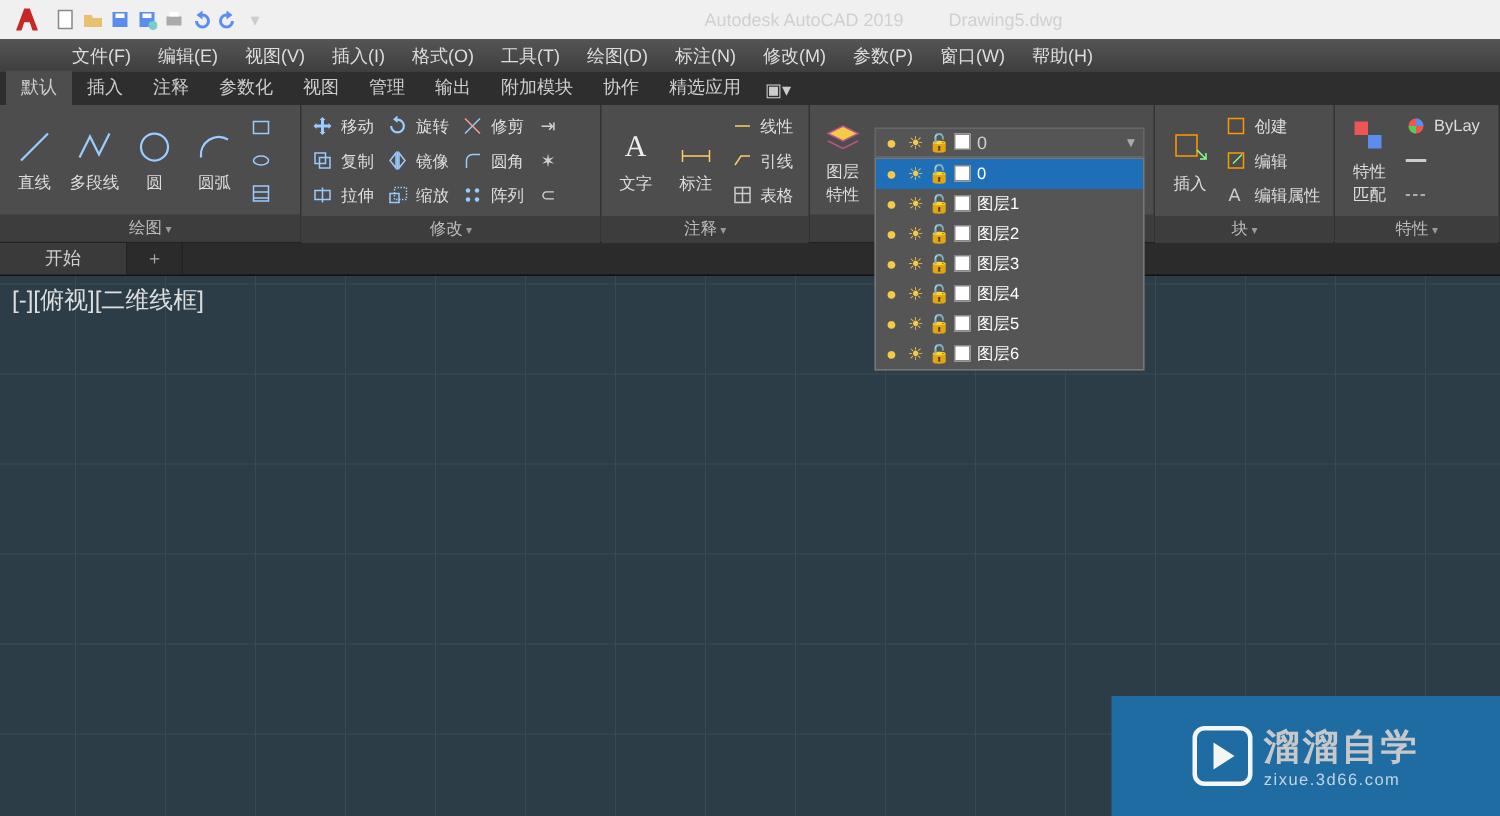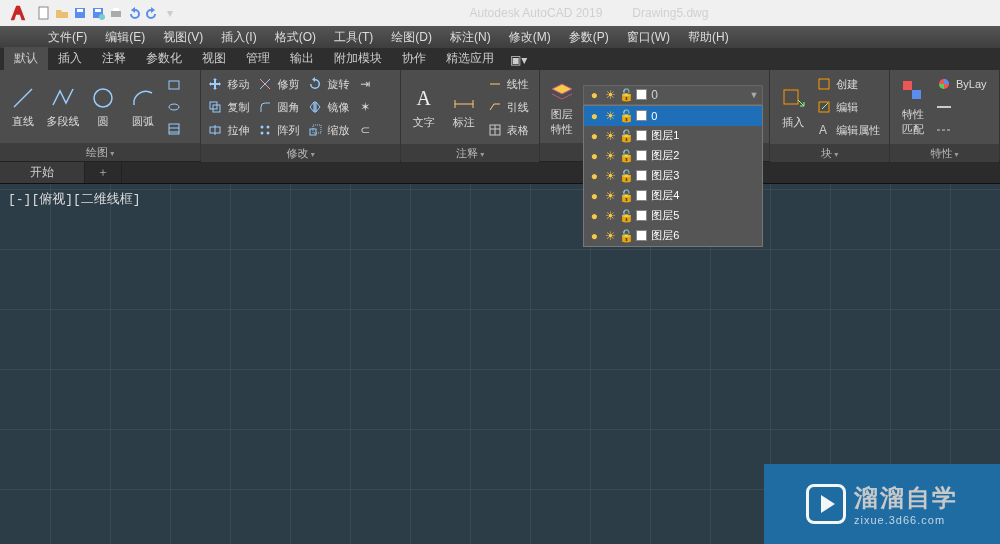--- a/index.html
+++ b/index.html
@@ -55,24 +55,24 @@
 .ftab .x { position: absolute; right: 6px; color: #aaa; font-size: 10px; }
 .ftab.plus { padding: 0 12px; background: #2b2b2b; color: #aaa; }
 
 
 .canvas { position: relative; height: 360px; background: #2d3d48;
   background-image: linear-gradient(#3a4a55 1px, transparent 1px),
                     linear-gradient(90deg, #3a4a55 1px, transparent 1px);
   background-size: 60px 60px;
   background-position: -10px 5px;
 }
-.vplabel { position: absolute; top: 6px; left: 8px; color: #ddd; font-size: 13px; font-family: Liberation Mono, monospace; }
-
-
-.watermark { position: absolute; right: 0; bottom: 0; width: 236px; height: 80px; background: #1f6fa8; display: flex; align-items: center; justify-content: center; gap: 8px; opacity: 0.95; }
+.vplabel { position: absolute; top: 6px; left: 8px; color: #ddd; font-size: 16px; }
+
+
+.watermark { position: absolute; right: 0; bottom: 0; width: 259px; height: 80px; background: #1f6fa8; display: flex; align-items: center; justify-content: center; gap: 8px; opacity: 0.95; }
 .wm-logo { width: 40px; height: 40px; border: 3px solid #fff; border-radius: 8px; display: flex; align-items: center; justify-content: center; }
 .wm-logo::before { content: ""; width: 0; height: 0; border-left: 14px solid #fff; border-top: 9px solid transparent; border-bottom: 9px solid transparent; margin-left: 3px; }
 .wm-txt { display: flex; flex-direction: column; color: #fff; }
 .wm-txt .big { font-size: 24px; font-weight: bold; letter-spacing: 2px; }
 .wm-txt .small { font-size: 11px; color: #cde; letter-spacing: 1px; }
 
 .glyph { font-size: 12px; color: #ccc; }
 .bulb { color: #f7c948; }
 .sun { color: #f7c948; }
 .lock { color: #d9a84e; }
@@ -255,20 +255,48 @@
                 <line x1="7" y1="2" x2="7" y2="12" stroke="#9cf"></line>
               </svg>
             </span>
             <span class="lbl">拉伸</span>
           </div>
       </div>
       <div class="col" style="gap:3px;">
         <div class="smallbtn">
             <span class="icon">
               <svg width="14" height="14">
+                <path d="M7 2a5 5 0 1 1-5 5h1.5A3.5 3.5 0 1 0 7 3.5V5L4 2.5 7 0z" fill="#9cf"></path>
+              </svg>
+            </span>
+            <span class="lbl">旋转</span>
+          </div>
+        <div class="smallbtn">
+            <span class="icon">
+              <svg width="14" height="14">
+                <path d="M6 2v10l-4-5z M8 2v10l4-5z" fill="none" stroke="#9cf"></path>
+                <line x1="7" y1="1" x2="7" y2="13" stroke="#9cf"></line>
+              </svg>
+            </span>
+            <span class="lbl">镜像</span>
+          </div>
+        <div class="smallbtn">
+            <span class="icon">
+              <svg width="14" height="14">
+                <rect x="2" y="6" width="6" height="6" fill="none" stroke="#9cf"></rect>
+                <rect x="5" y="2" width="8" height="8" fill="none" stroke="#9cf" stroke-dasharray="1"></rect>
+              </svg>
+            </span>
+            <span class="lbl">缩放</span>
+          </div>
+      </div>
+      <div class="col" style="gap:3px;">
+        <div class="smallbtn">
+            <span class="icon">
+              <svg width="14" height="14">
                 <line x1="2" y1="12" x2="12" y2="2" stroke="#9cf"></line>
                 <line x1="2" y1="2" x2="12" y2="12" stroke="#f99"></line>
               </svg>
             </span>
             <span class="lbl">修剪</span>
           </div>
         <div class="smallbtn">
             <span class="icon">
               <svg width="14" height="14">
                 <path d="M3 12V7a4 4 0 0 1 4-4h5" fill="none" stroke="#9cf"></path>
@@ -279,48 +307,20 @@
         <div class="smallbtn">
             <span class="icon">
               <svg width="14" height="14">
                 <circle cx="4" cy="4" r="1.5" fill="#9cf"></circle>
                 <circle cx="10" cy="4" r="1.5" fill="#9cf"></circle>
                 <circle cx="4" cy="10" r="1.5" fill="#9cf"></circle>
                 <circle cx="10" cy="10" r="1.5" fill="#9cf"></circle>
               </svg>
             </span>
             <span class="lbl">阵列</span>
-          </div>
-      </div>
-      <div class="col" style="gap:3px;">
-        <div class="smallbtn">
-            <span class="icon">
-              <svg width="14" height="14">
-                <path d="M7 2a5 5 0 1 1-5 5h1.5A3.5 3.5 0 1 0 7 3.5V5L4 2.5 7 0z" fill="#9cf"></path>
-              </svg>
-            </span>
-            <span class="lbl">旋转</span>
-          </div>
-        <div class="smallbtn">
-            <span class="icon">
-              <svg width="14" height="14">
-                <path d="M6 2v10l-4-5z M8 2v10l4-5z" fill="none" stroke="#9cf"></path>
-                <line x1="7" y1="1" x2="7" y2="13" stroke="#9cf"></line>
-              </svg>
-            </span>
-            <span class="lbl">镜像</span>
-          </div>
-        <div class="smallbtn">
-            <span class="icon">
-              <svg width="14" height="14">
-                <rect x="2" y="6" width="6" height="6" fill="none" stroke="#9cf"></rect>
-                <rect x="5" y="2" width="8" height="8" fill="none" stroke="#9cf" stroke-dasharray="1"></rect>
-              </svg>
-            </span>
-            <span class="lbl">缩放</span>
           </div>
       </div>
       <div class="col" style="gap:3px;">
         <span class="smallbtn">
             <span class="icon">⇥</span>
           </span>
         <span class="smallbtn">
             <span class="icon">✶</span>
           </span>
         <span class="smallbtn">

